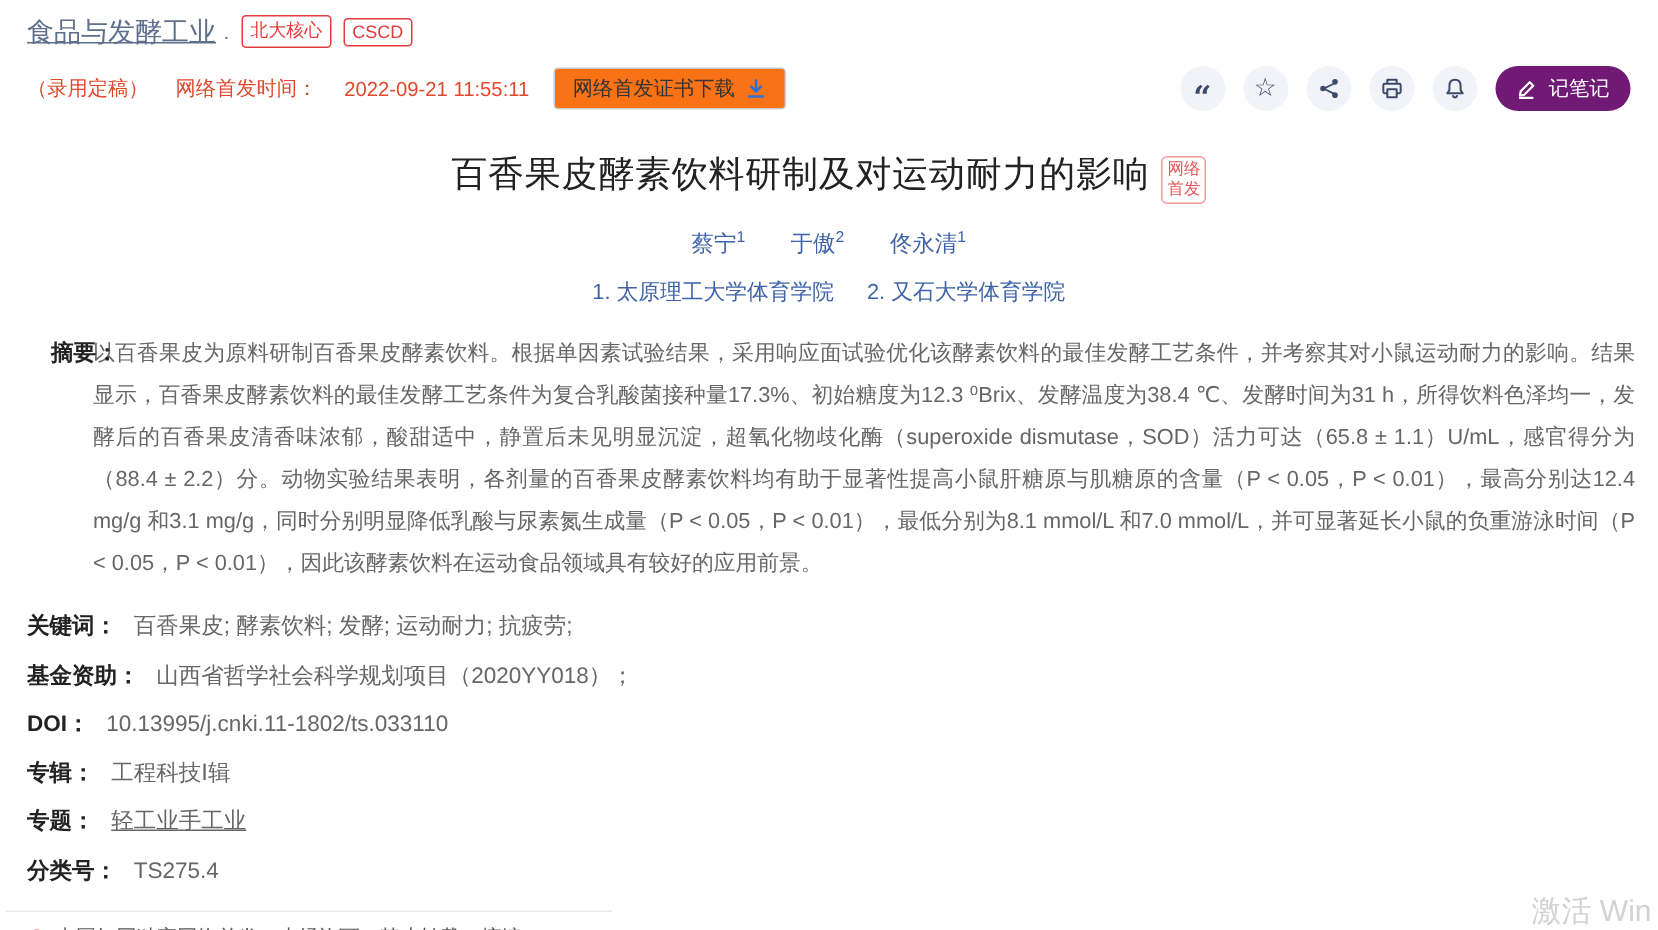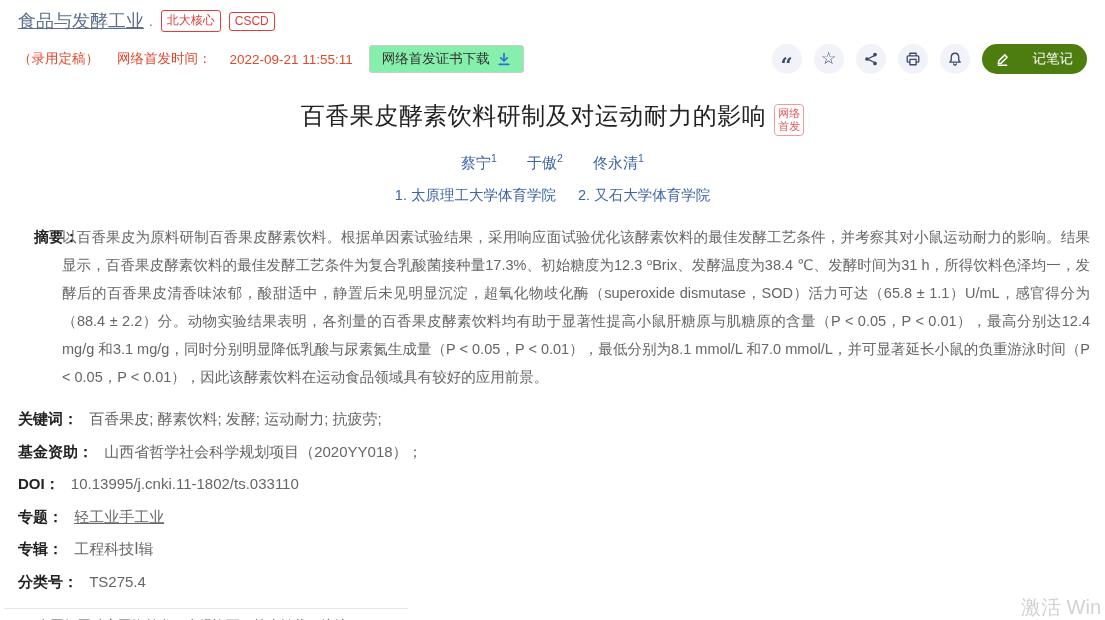--- a/index.html
+++ b/index.html
@@ -10,31 +10,31 @@
   .row1 { display:flex; align-items:center; gap:8px; height:22px; }
   .journal-link { font-size:18px; color:#5d6f8c; text-decoration:underline; cursor:pointer; }
   .journal-dot { font-size:13.5px; color:#5d6f8c; margin-left:-3px; }
   .badge { font-size:12px; color:#e23c3c; border:1px solid #e23c3c; border-radius:3px;
     padding:1px 5px 2px 5px; background:#fff; white-space:nowrap; }
 
   .row2 { margin-top:12px; display:flex; align-items:center; height:30px; }
   .accept { font-size:13.5px; color:#e0492e; }
   .pubtime { font-size:13.5px; color:#e0492e; margin-left:18px; }
   .cert-btn { margin-left:16px; display:inline-flex; align-items:center; gap:7px;
-    border:1px solid #ccc; border-radius:3px; background:#86efac; padding:4px 12px;
+    border:1px solid #ccc; border-radius:3px; background:#f97316; padding:4px 12px;
     font-size:13.5px; color:#333; cursor:pointer; }
   .cert-btn svg { color:#2f6fd6; }
   .spacer { flex:1; }
   .toolbar { display:flex; align-items:center; gap:12px; }
   .icon-circle { width:30px; height:30px; border-radius:50%; background:#f1f3f8;
     display:flex; align-items:center; justify-content:center; color:#3c4a6b; cursor:pointer; }
   .quote-glyph { font-family:"DejaVu Serif",serif; font-weight:bold; font-size:21px;
     line-height:1; transform:translateY(5px); }
   .star-glyph { font-size:17px; line-height:1; transform:translateY(-1px); }
-  .note-btn { display:inline-flex; align-items:center; gap:24px; background:#4d7c0f;
+  .note-btn { display:inline-flex; align-items:center; gap:9px; background:#701a75;
     color:#fff; border-radius:15px; padding:6px 14px; font-size:13.5px; cursor:pointer; }
 
   .title-wrap { margin-top:26px; text-align:center; }
   .title-inner { display:inline-flex; align-items:flex-start; }
   .page-title { font-size:24px; color:#222; font-weight:400; letter-spacing:0.5px; }
   .online-badge { margin-left:8px; margin-top:4px; border:1px solid #f09a9a; color:#e5575a;
     font-size:11px; line-height:13px; border-radius:4px; padding:2px 3px; text-align:center;
     display:inline-block; }
 
   .authors { margin-top:16px; text-align:center; color:#3e63a8; font-size:15px; }
@@ -163,26 +163,26 @@
   </div>
   <div class="meta-row">
     <span class="meta-label">基金资助：</span>
     <span class="meta-value">山西省哲学社会科学规划项目（2020YY018）；</span>
   </div>
   <div class="meta-row">
     <span class="meta-label">DOI：</span>
     <span class="meta-value">10.13995/j.cnki.11-1802/ts.033110</span>
   </div>
   <div class="meta-row">
+    <span class="meta-label">专辑：</span>
+    <span class="meta-value">工程科技Ⅰ辑</span>
+  </div>
+  <div class="meta-row">
     <span class="meta-label">专题：</span>
     <span class="meta-value link">轻工业手工业</span>
-  </div>
-  <div class="meta-row">
-    <span class="meta-label">专辑：</span>
-    <span class="meta-value">工程科技Ⅰ辑</span>
   </div>
   <div class="meta-row">
     <span class="meta-label">分类号：</span>
     <span class="meta-value">TS275.4</span>
   </div>
 </div>
 
 <div class="footer-notice">
   <span class="copyright-glyph">◎</span>
   <span class="notice-text">中国知网独家网络首发，未经许可，禁止转载、摘编。</span>

